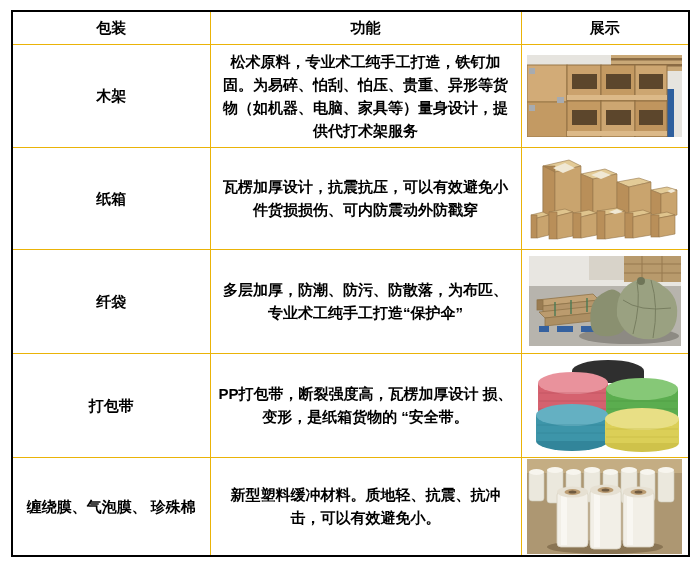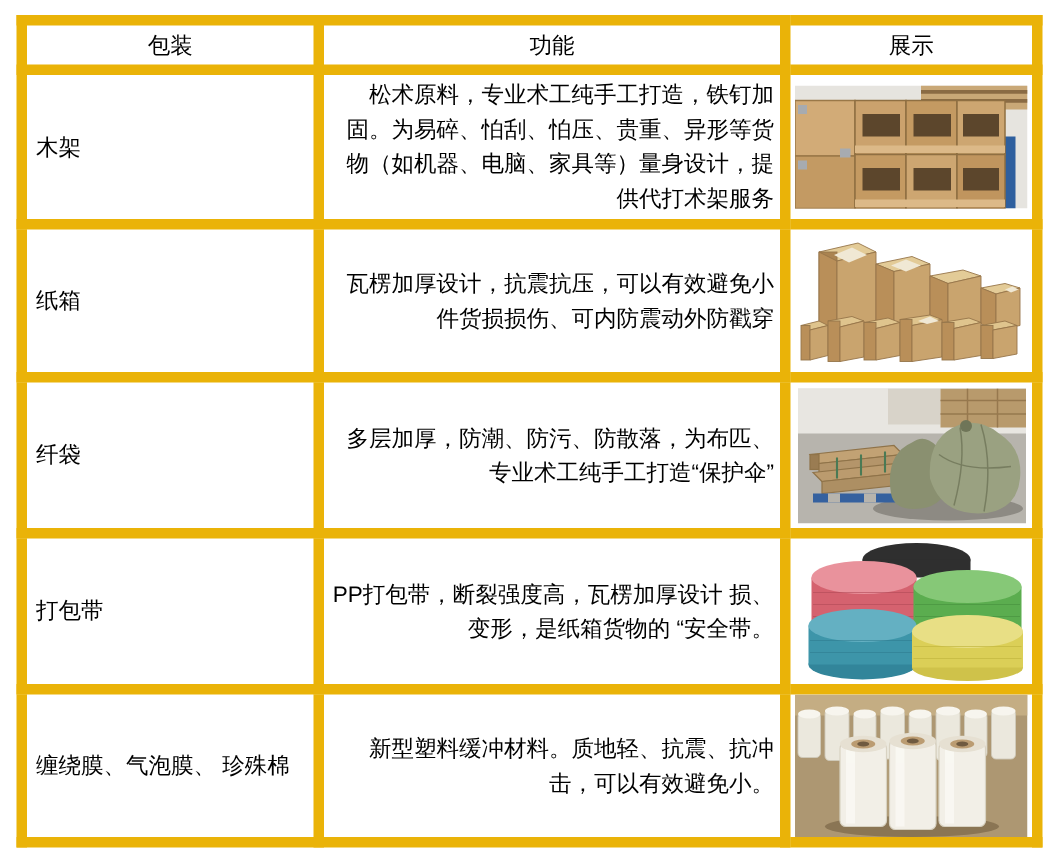--- a/index.html
+++ b/index.html
@@ -7,36 +7,36 @@
     width:699px;height:570px;background:#ffffff;color:#000000;
     font-family:"Liberation Sans","DejaVu Sans",sans-serif;
     position:relative;overflow:hidden;
   }
   .table-wrap{position:absolute;left:11px;top:10px;}
   table.pack-table{
     border-collapse:collapse;table-layout:fixed;width:677px;
     border:2px solid #000;
   }
   .pack-table th,.pack-table td{
-    border:7px solid #eab308;
-    font-size:15px;line-height:23px;font-weight:400;
+    border:1px solid #eab308;
+    font-size:15px;line-height:23px;font-weight:700;
     vertical-align:middle;overflow:hidden;
   }
   .pack-table thead tr{height:33px;}
   .pack-table tbody tr.r1{height:103px;}
   .pack-table tbody tr.r2{height:102px;margin-top:40px;}
   .pack-table tbody tr.r3{height:104px;}
   .pack-table tbody tr.r4{height:104px;}
   .pack-table tbody tr.r5{height:99px;}
   .col-pack{width:198px;}
   .col-func{width:311px;}
   .col-show{width:168px;}
   .pack-table th{text-align:center;}
-  td.c-pack{padding:0 6px;}
-  td.c-func{text-align:right;padding:0 4px;}
+  td.c-pack{text-align:center;padding:0 6px;}
+  td.c-func{text-align:center;padding:0 4px;}
   td.c-show{text-align:center;padding:0;}
   td.c-show svg{display:block;margin:0 auto;}
 </style>
 </head>
 <body>
 
 <div class="table-wrap">
 <table class="pack-table">
   <colgroup>
         <col class="col-pack">

